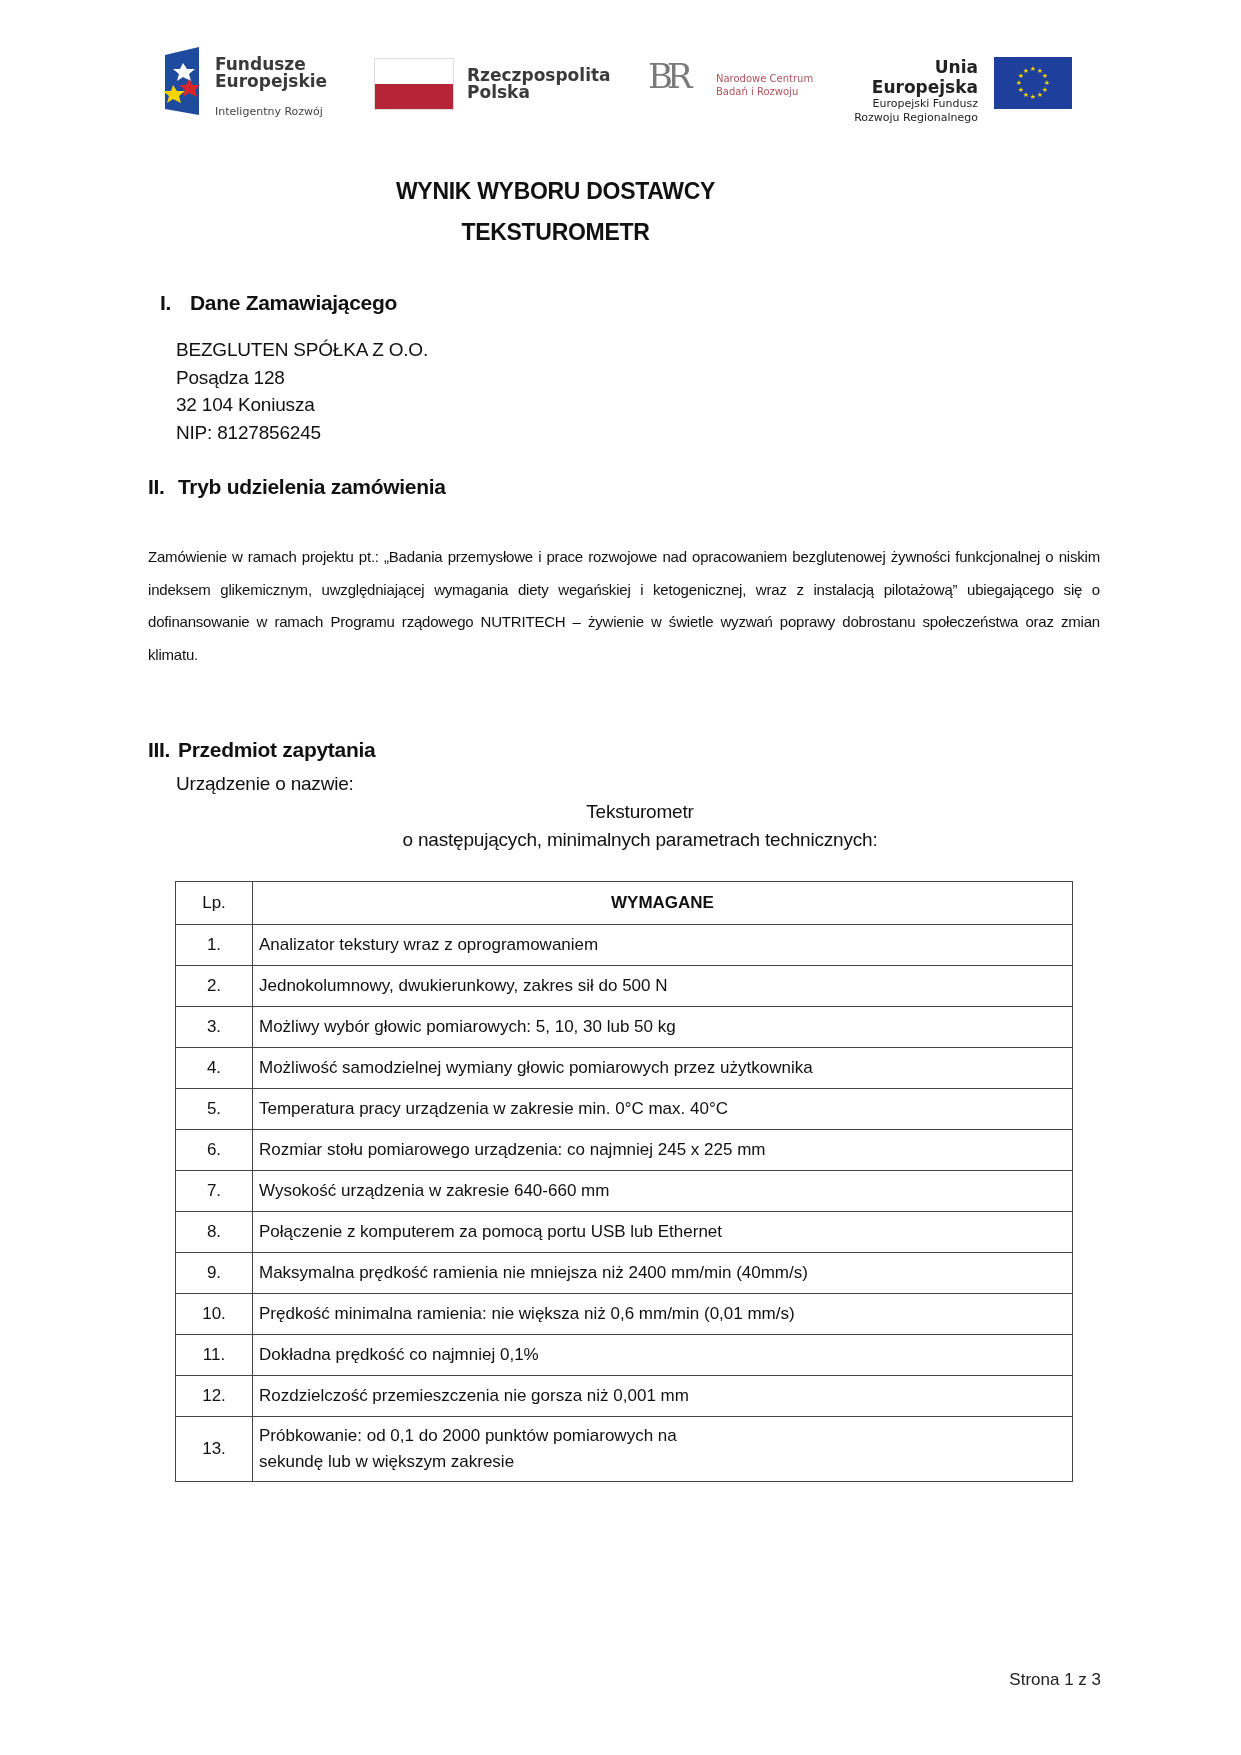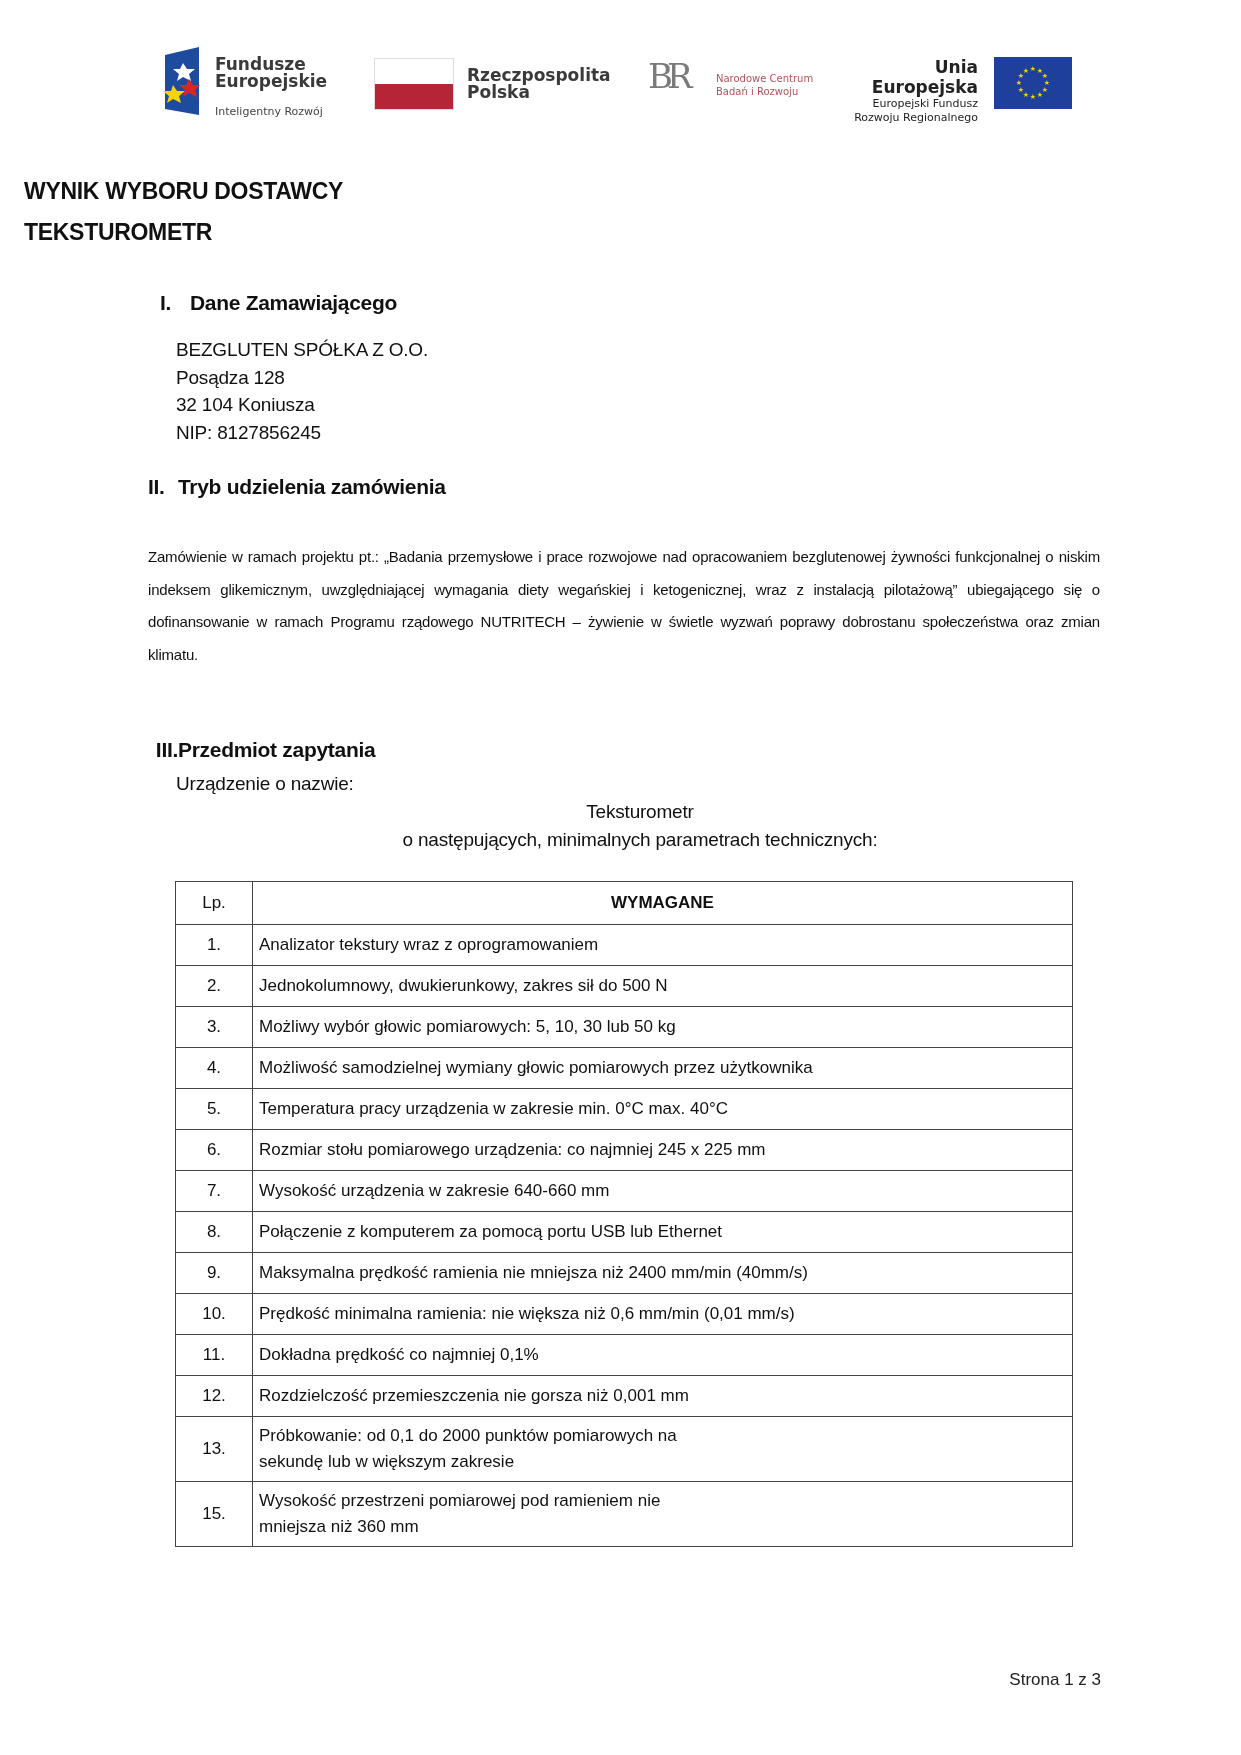--- a/index.html
+++ b/index.html
@@ -8,21 +8,21 @@
   .abs { position:absolute; }
   
   .logo-text { font-family:"DejaVu Sans", sans-serif; color:#333; }
   .fe-title { font-size:17px; font-weight:bold; line-height:17px; color:#3a3a3a; }
   .fe-sub { font-size:11px; color:#444; }
   .rp-text { font-size:17px; font-weight:bold; line-height:17px; color:#3a3a3a; }
   .ncbr-text { font-size:10px; color:#b0535a; line-height:13px; }
   .ue-title { font-size:17px; font-weight:bold; color:#222; }
   .ue-sub { font-size:11px; color:#222; text-align:right; line-height:14px; }
 
-  .title { left:0; width:1111px; text-align:left; font-weight:bold; font-size:23px; letter-spacing:-0.3px;padding-left:24px; }
+  .title { left:0; width:1111px; text-align:center; font-weight:bold; font-size:23px; letter-spacing:-0.3px; }
   .h2 { font-weight:bold; font-size:21px; letter-spacing:-0.3px; }
   .h2 .num { display:inline-block; width:30px; }
   .text { font-size:19px; letter-spacing:-0.2px; }
   .para { left:148px; width:952px; font-size:15px; line-height:32.5px; text-align:justify; text-align-last:left; letter-spacing:-0.2px; }
 
   table.spec { position:absolute; left:175px; top:881px; width:898px; border-collapse:collapse;
                font-family:"Liberation Sans", sans-serif; font-size:17px; }
   table.spec td, table.spec th { border:1.5px solid #444; }
   table.spec th { height:40px; font-weight:bold; font-size:17px; }
   table.spec td { height:40px; padding:0 6px; }
@@ -101,21 +101,21 @@
   <div>32 104 Koniusza</div>
   <div>NIP: 8127856245</div>
 </div>
 
 <div class="abs h2" style="left:148px;top:475px;">
   <span class="num">II.</span><span>Tryb udzielenia zamówienia</span>
 </div>
 <div class="abs para" style="top:541px;">Zamówienie w ramach projektu pt.: „Badania przemysłowe i prace rozwojowe nad opracowaniem bezglutenowej żywności funkcjonalnej o niskim indeksem glikemicznym, uwzględniającej wymagania diety wegańskiej i ketogenicznej, wraz z instalacją pilotażową” ubiegającego się o dofinansowanie w ramach Programu rządowego NUTRITECH – żywienie w świetle wyzwań poprawy dobrostanu społeczeństwa oraz zmian klimatu.</div>
 
 <div class="abs h2" style="left:148px;top:738px;">
-  <span class="num" style="width:30px;text-align:right;">III.</span><span>Przedmiot zapytania</span>
+  <span class="num" style="width:30px;">III.</span><span>Przedmiot zapytania</span>
 </div>
 <div class="abs text" style="left:176px;top:773px;">Urządzenie o nazwie:</div>
 <div class="abs text" style="left:0;width:1280px;text-align:center;top:801px;">Teksturometr</div>
 <div class="abs text" style="left:0;width:1280px;text-align:center;top:829px;">o następujących, minimalnych parametrach technicznych:</div>
 
 <table class="spec">
   <thead>
     <tr>
       <th style="font-weight:normal;">Lp.</th>
       <th>WYMAGANE</th>
@@ -194,23 +194,16 @@
           <div>Rozdzielczość przemieszczenia nie gorsza niż 0,001 mm</div>
         </td>
       </tr>
       <tr class="tall">
         <td class="lp">13.</td>
         <td>
           <div>Próbkowanie: od 0,1 do 2000 punktów pomiarowych na</div>
           <div>sekundę lub w większym zakresie</div>
         </td>
       </tr>
-      <tr class="tall">
-        <td class="lp">15.</td>
-        <td>
-          <div>Wysokość przestrzeni pomiarowej pod ramieniem nie</div>
-          <div>mniejsza niż 360 mm</div>
-        </td>
-      </tr>
     </tbody>
 </table>
 
 <div class="abs footer">Strona 1 z 3</div>
 
 </body></html>

